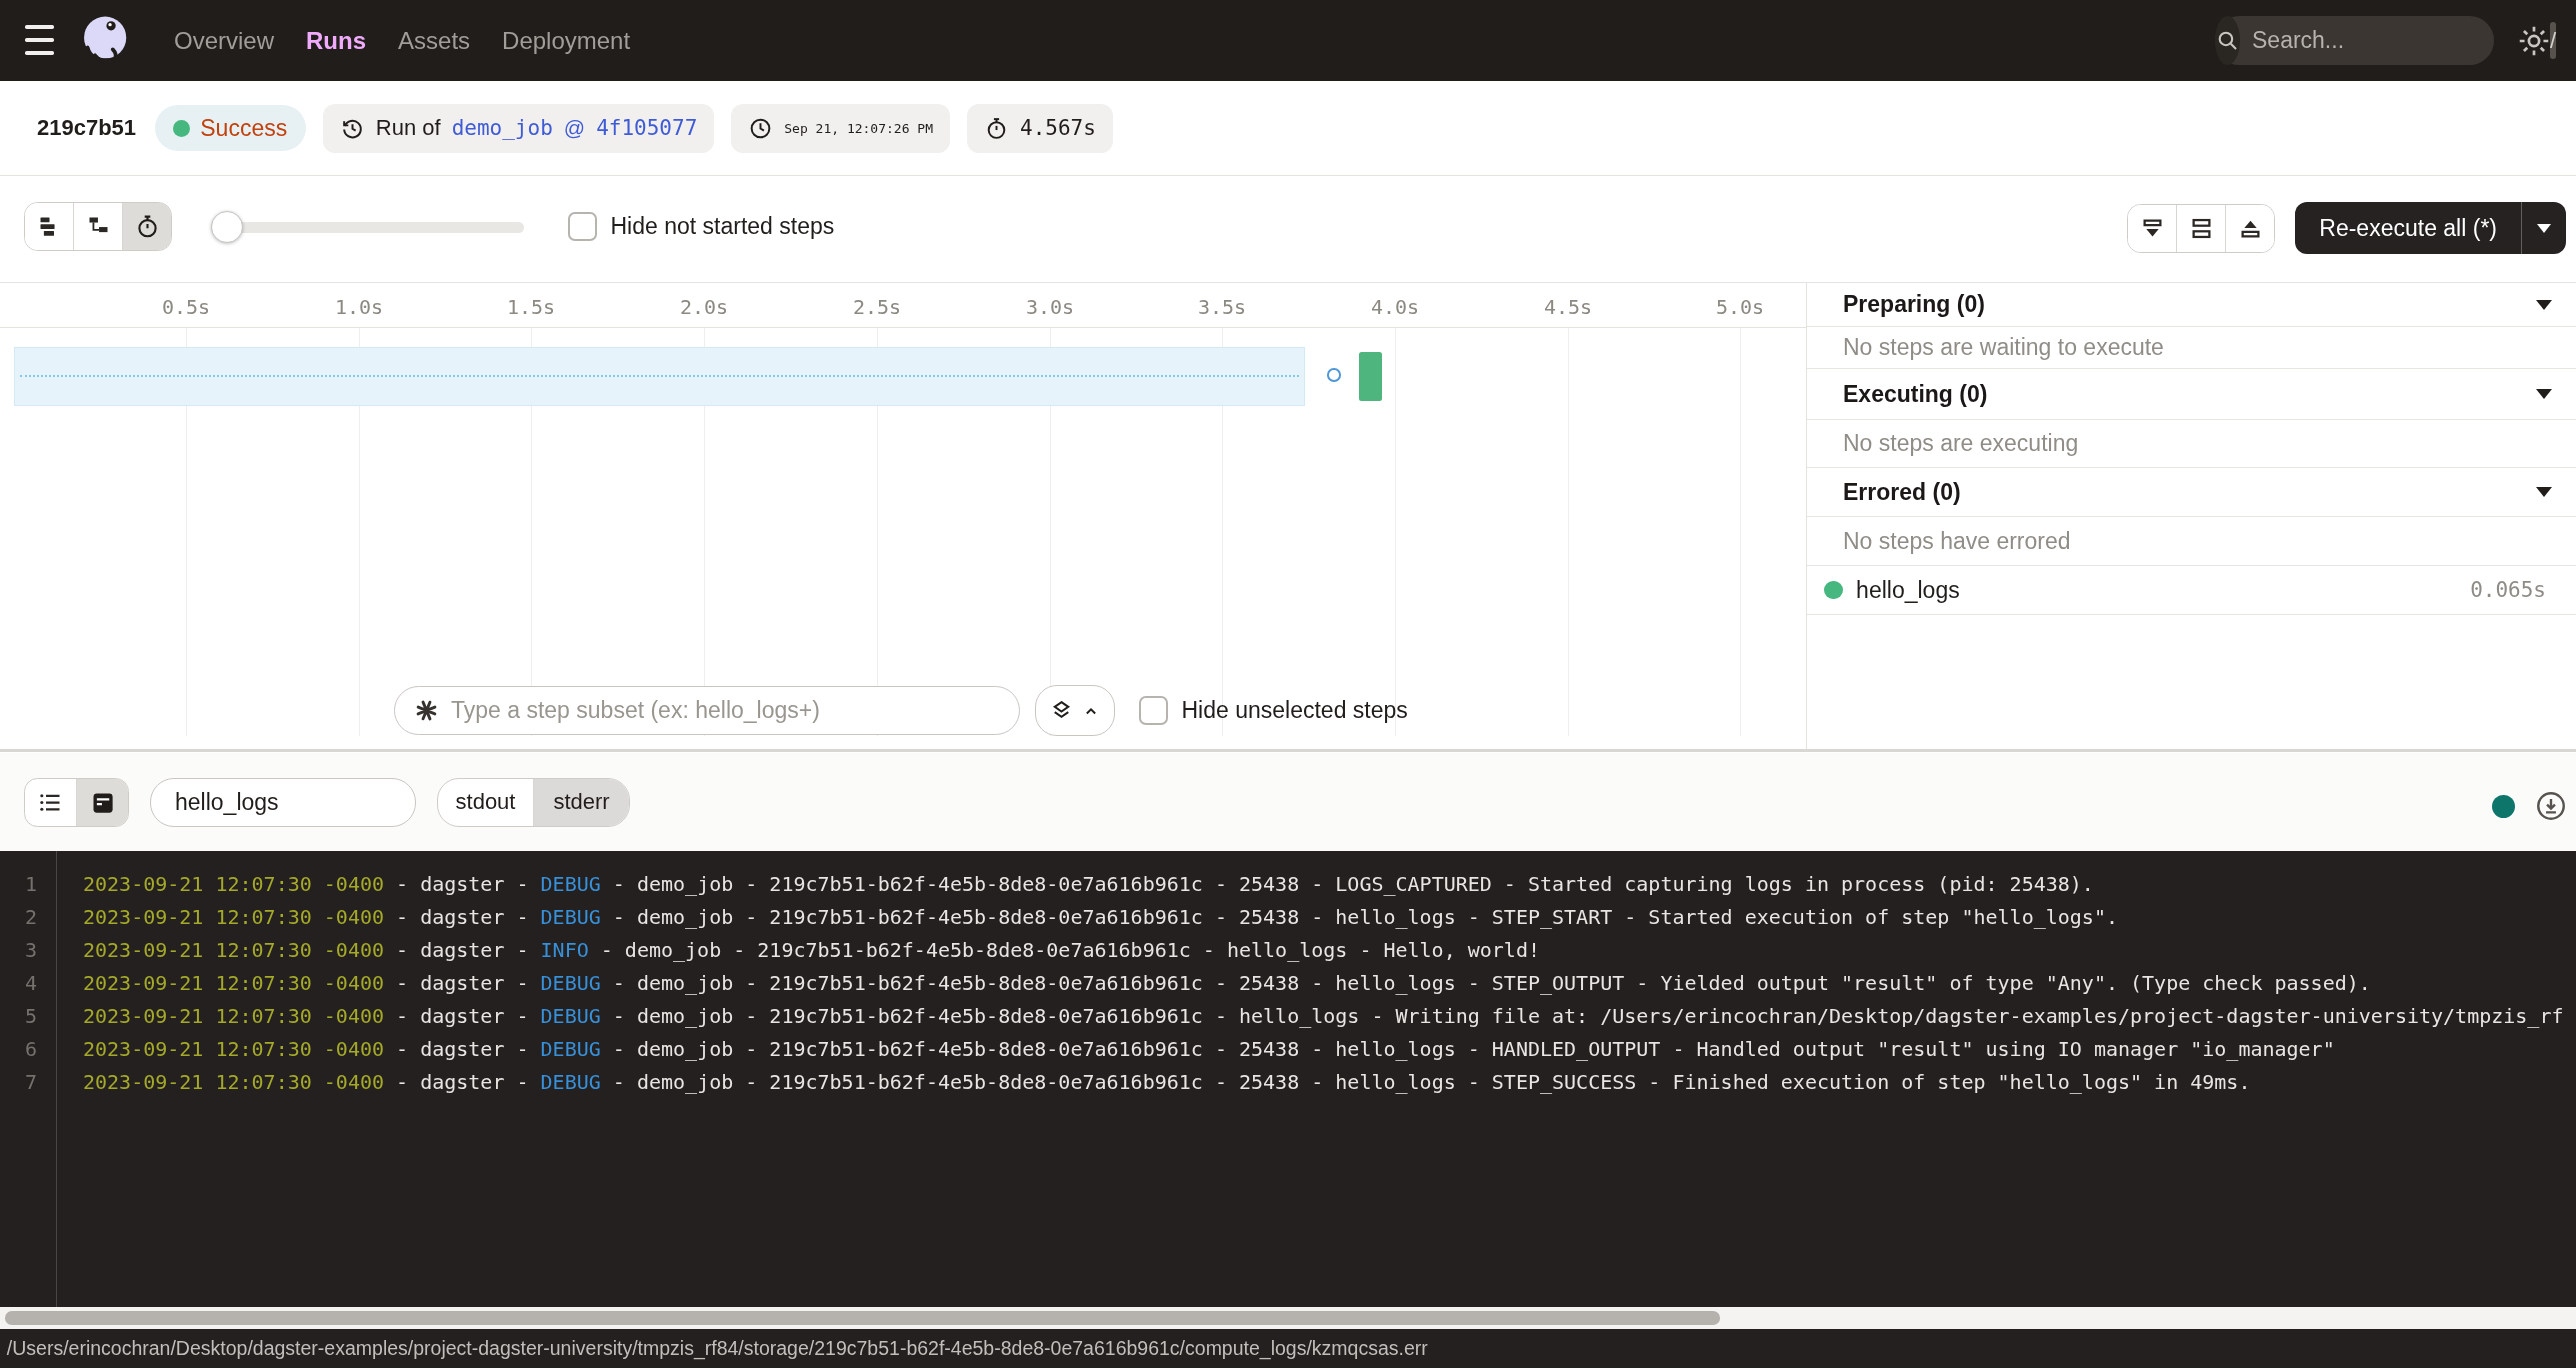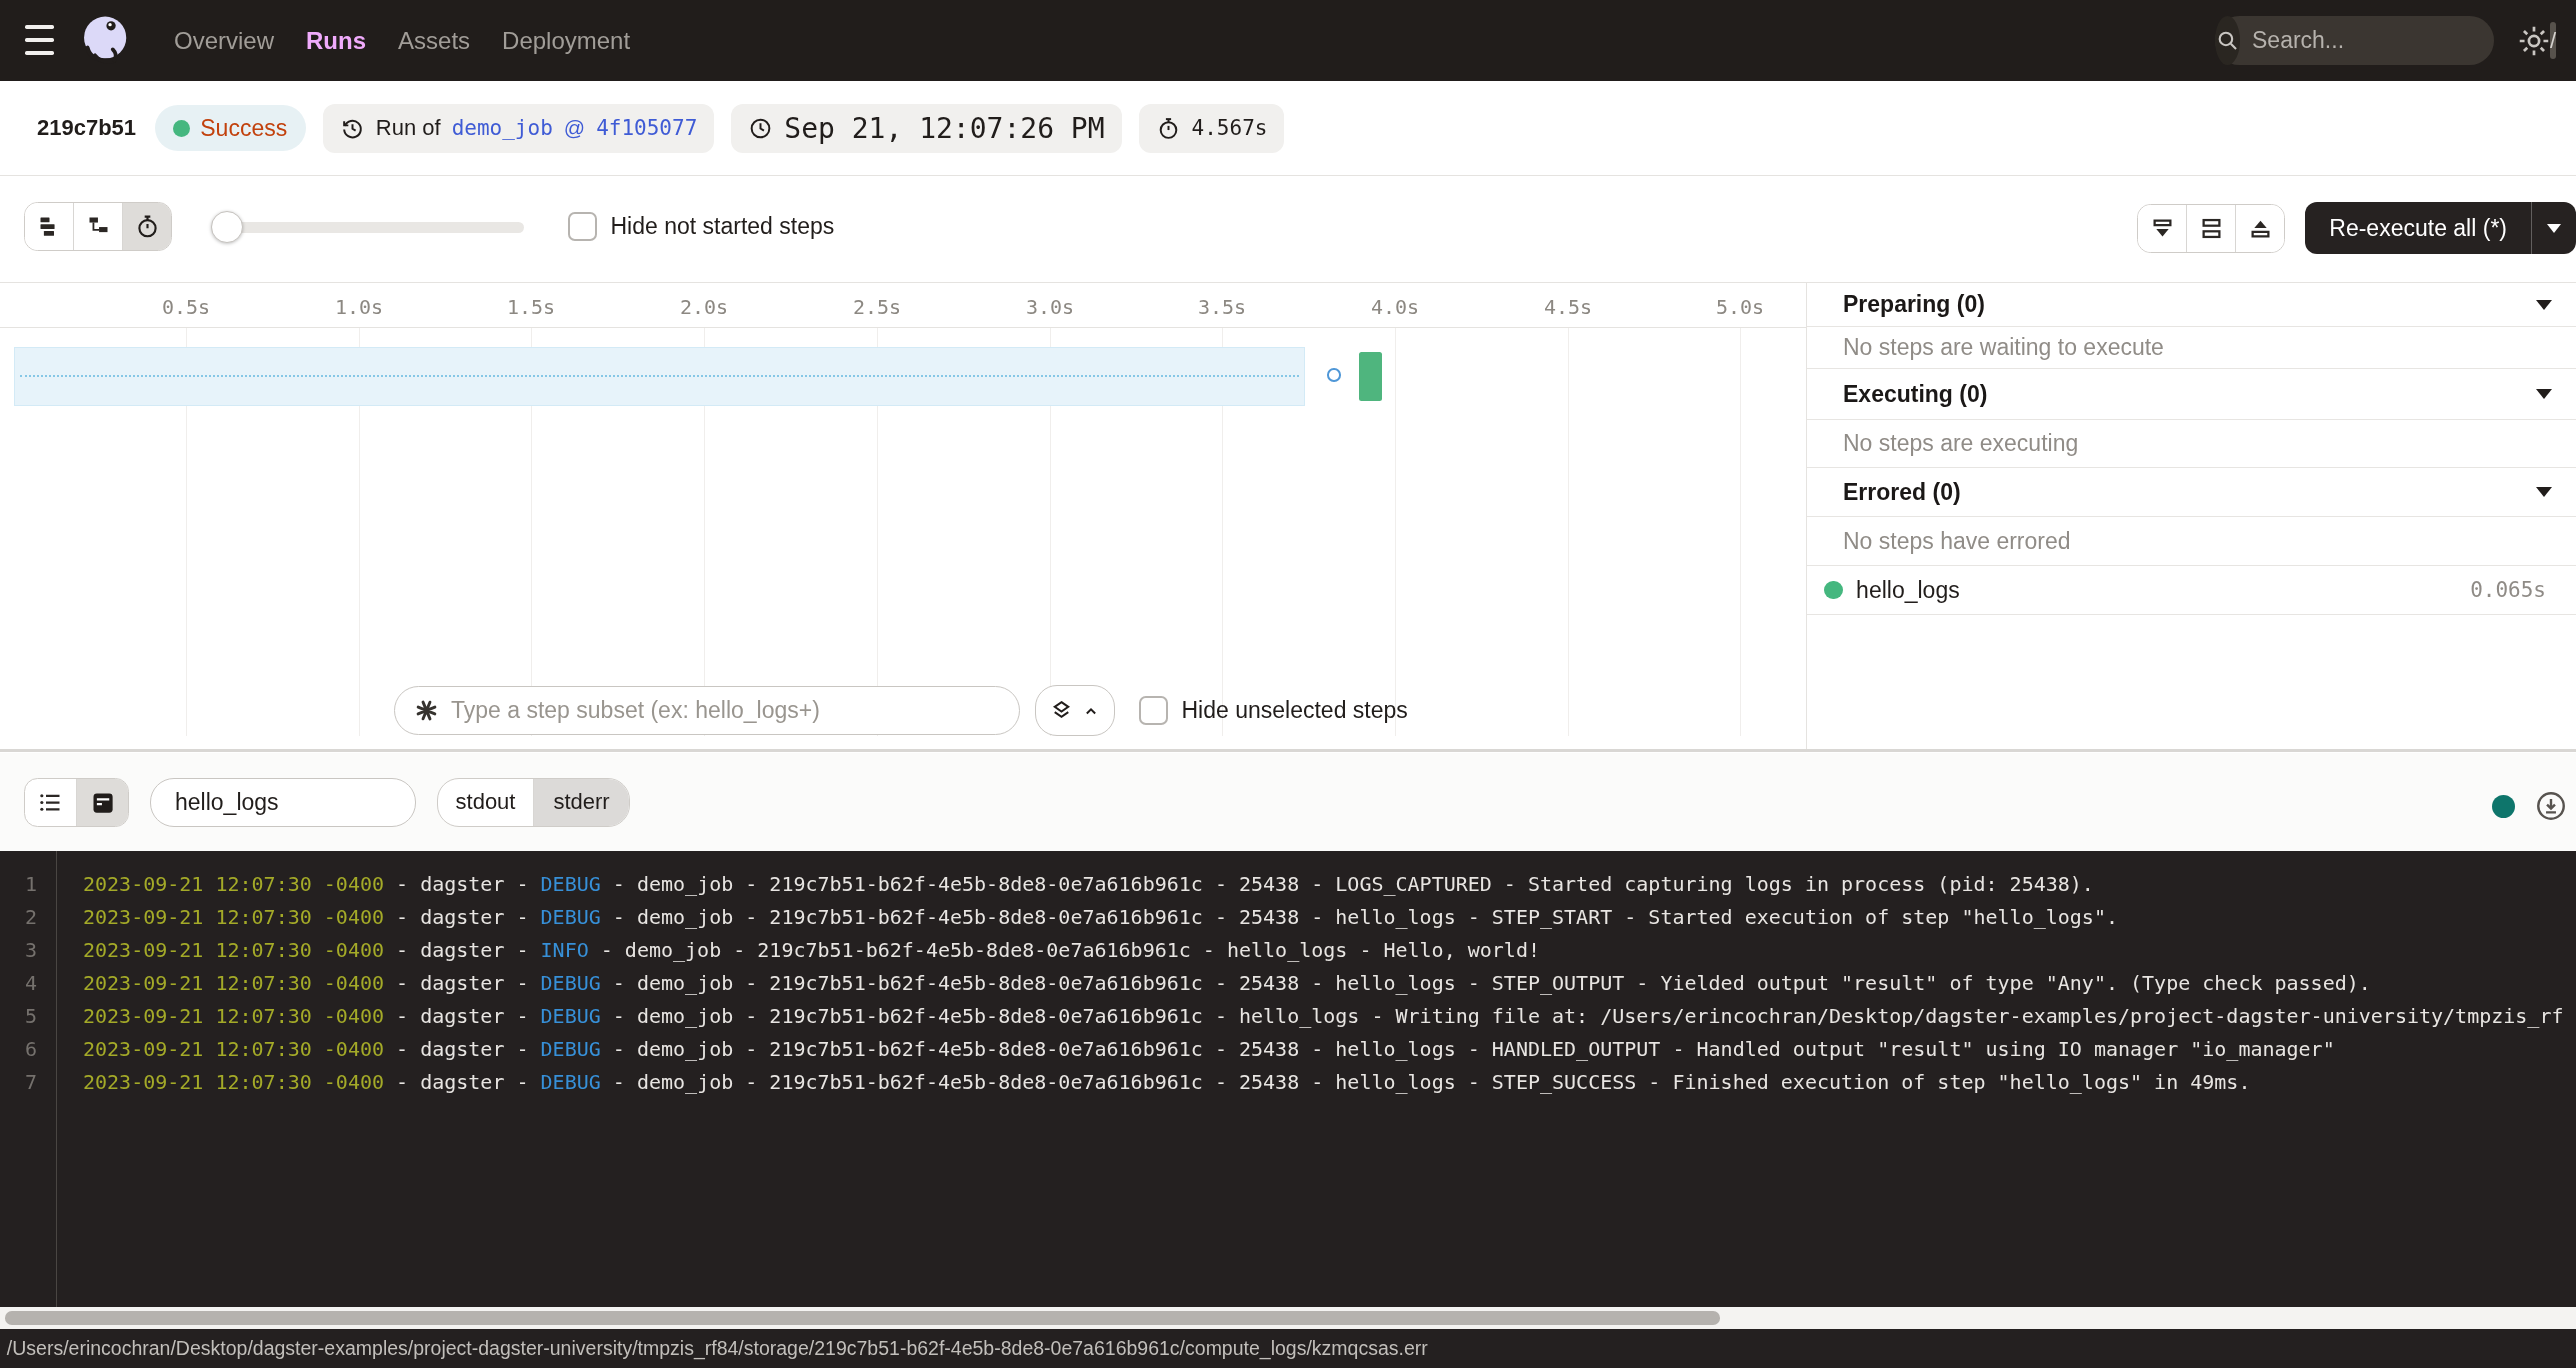--- a/index.html
+++ b/index.html
@@ -48,21 +48,21 @@
   .seg{display:flex;border:1.3px solid #cfccc8;border-radius:13.5px;background:#fff;overflow:hidden;height:49px;box-sizing:border-box;}
   .seg .cell{width:48px;display:flex;align-items:center;justify-content:center;border-left:1.3px solid #d8d6d3;cursor:pointer;background:#fff;}
   .seg .cell:first-child{border-left:none;}
   .seg .cell.sel{background:#dedcd9;}
   .slider{position:relative;width:313px;height:49px;margin-left:39px;cursor:pointer;}
   .slider .track{position:absolute;left:0;right:0;top:19.5px;height:11px;border-radius:6px;background:#e9e7e4;}
   .slider .knob{position:absolute;left:0;top:9.3px;width:30px;height:30px;border-radius:50%;background:#fff;
                 border:1.3px solid #c6c3bf;box-shadow:0 0.8px 3.4px rgba(0,0,0,.25);}
   .checkbox{width:29px;height:29px;border:2.1px solid #b7b4b0;border-radius:6.8px;background:#fff;box-sizing:border-box;cursor:pointer;}
   .cb-label{font-size:23px;margin-left:13.5px;}
-  .g-toolbar-right{position:absolute;right:0;top:26px;display:flex;gap:20px;align-items:center;}
+  .g-toolbar-right{position:absolute;right:10px;top:26px;display:flex;gap:20px;align-items:center;}
   .reexec{height:52px;border-radius:12px;background:#262221;color:#fff;display:flex;align-items:center;cursor:pointer;}
   .reexec .lbl{font-size:23px;padding:0 24px;}
   .reexec .caretbox{width:44px;height:52px;display:flex;align-items:center;justify-content:center;
                     border-left:0.8px solid rgba(255,255,255,.28);}
   .tri-down-w{width:0;height:0;border-left:7.6px solid transparent;border-right:7.6px solid transparent;border-top:9.3px solid #fff;}
 
   .tickrow{position:absolute;top:106px;left:0;width:1806px;height:46px;border-top:0.8px solid #e5e3e0;
            border-bottom:0.8px solid #e5e3e0;box-sizing:border-box;}
   .tick{position:absolute;bottom:8.5px;transform:translateX(-50%);font-size:20px;color:#8c8882;}
   .chart{position:absolute;top:152px;left:0;width:1806px;height:421px;overflow:hidden;}
@@ -194,21 +194,21 @@
       <span>Run of</span>
       <span class="link mono">demo_job</span>
       <span class="link">@</span>
       <span class="link mono">4f105077</span>
     </div>
     <div class="tagpill">
       <svg width="25" height="25" viewBox="0 0 24 24" fill="none" stroke="#211d1b" stroke-width="1.9">
         <circle cx="12" cy="12" r="8.5"></circle>
           <path d="M12 7v5l3.3 2"></path>
       </svg>
-      <span class="mono" style="font-size:28px">Sep 21, 12:07:26 PM</span>
+      <span class="mono" style="font-size:13px">Sep 21, 12:07:26 PM</span>
     </div>
     <div class="tagpill">
       <svg width="25" height="25" viewBox="0 0 24 24" fill="none" stroke="#211d1b" stroke-width="1.9">
         <circle cx="12" cy="13.5" r="7.5"></circle>
           <path d="M12 13.5V9.5"></path>
           <path d="M9.5 3h5"></path>
           <path d="M12 3v3"></path>
       </svg>
       <span class="mono" style="font-size:21px">4.567s</span>
     </div>

